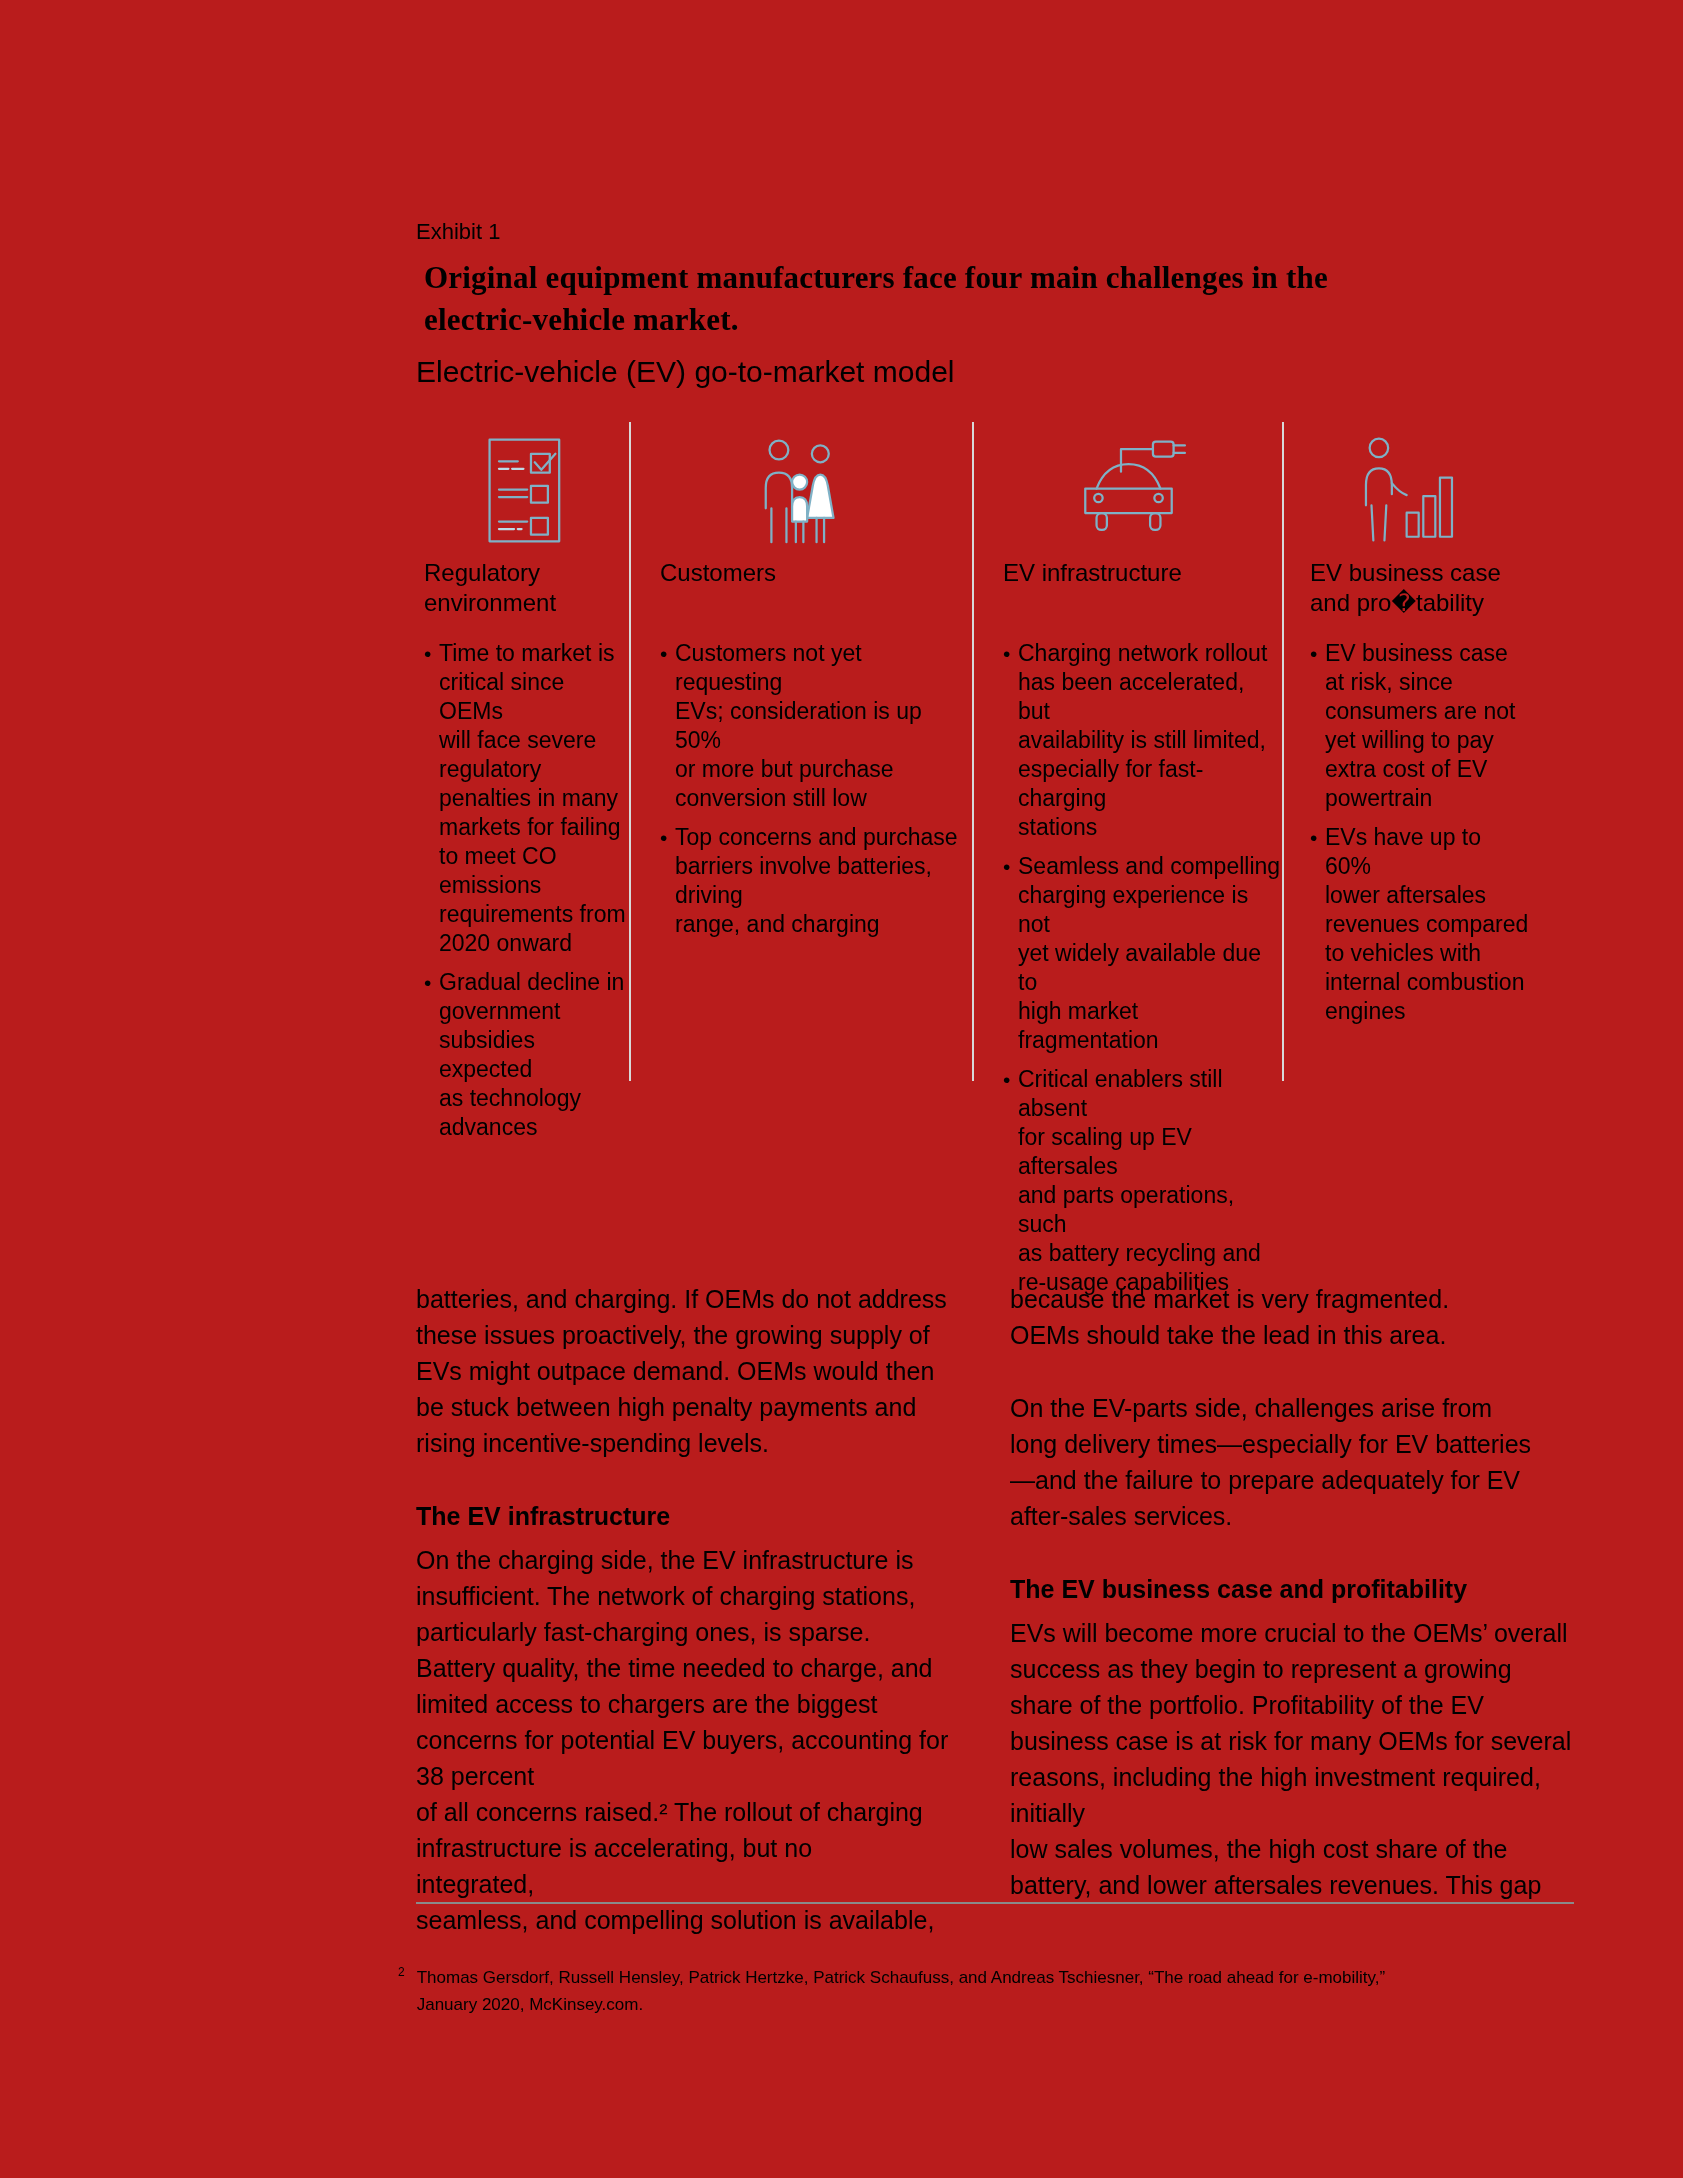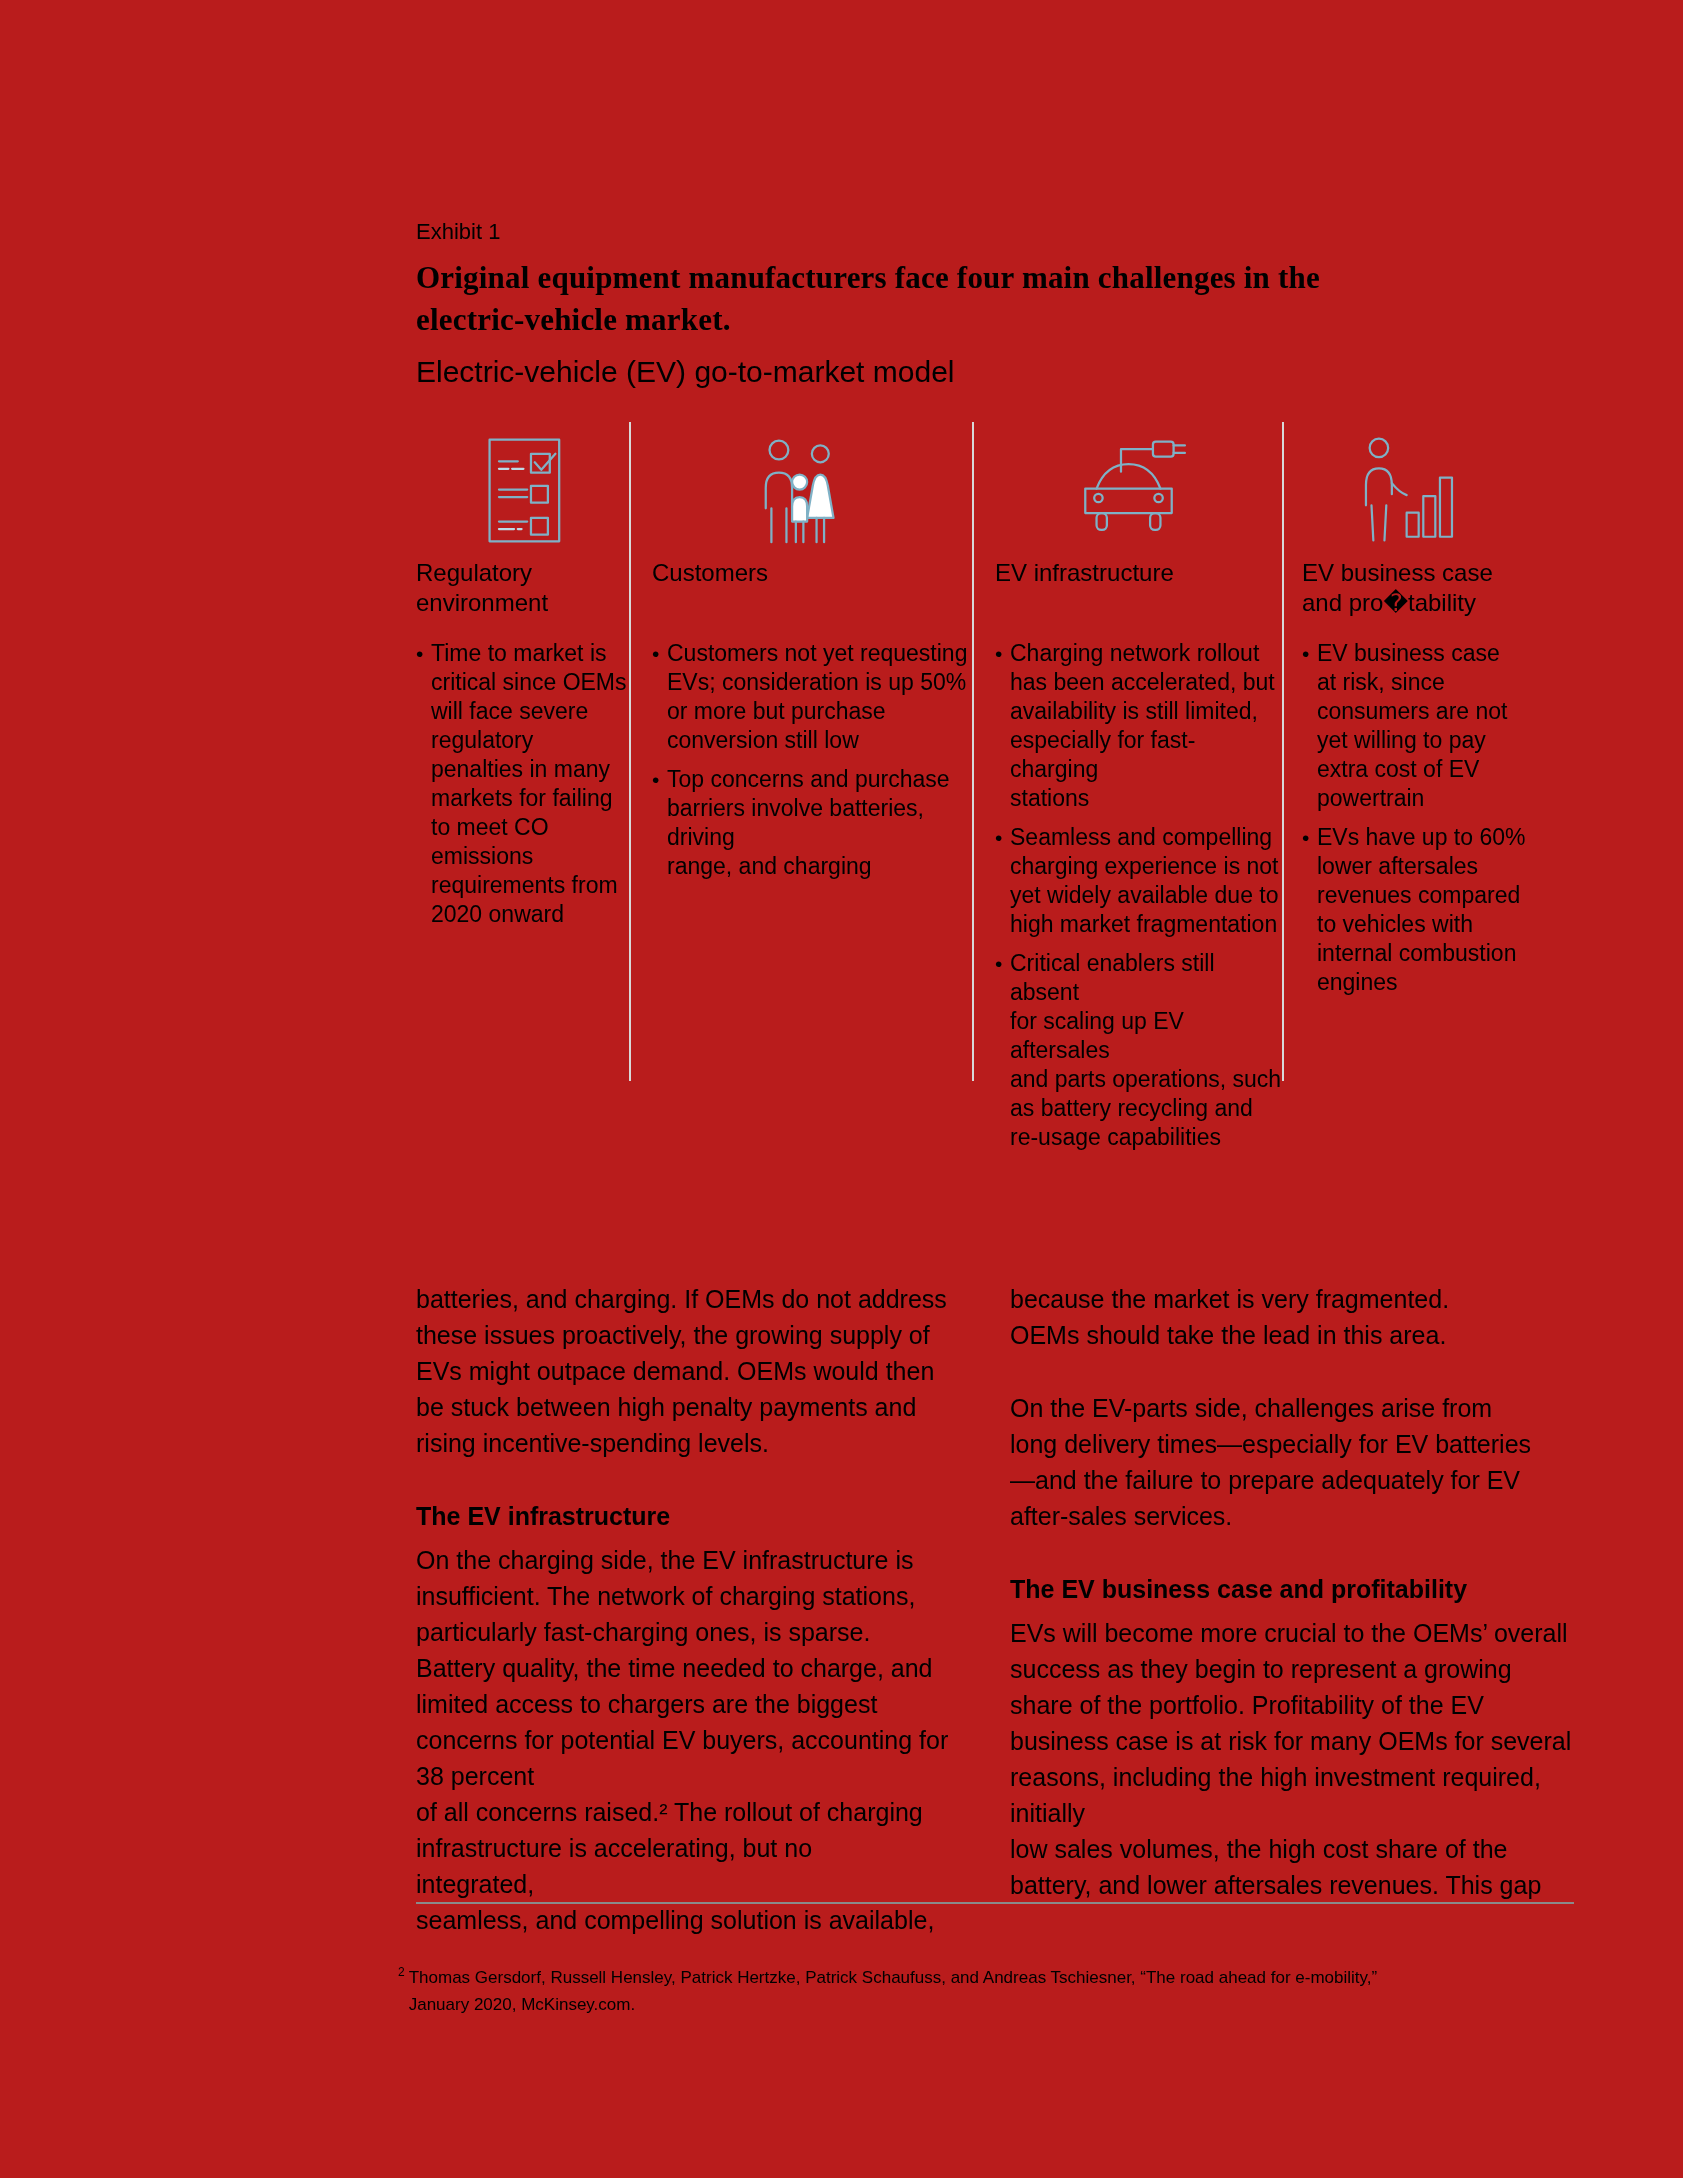--- a/index.html
+++ b/index.html
@@ -8,21 +8,21 @@
     --divider:#d8d8d8;
     --rule:#8a8a8a;
     --text:#000000;
   }
   html,body{margin:0;padding:0;background:#ffffff;}
   .page{
     position:relative;width:1683px;height:2178px;background:#b91c1c;
     font-family:"Liberation Sans","DejaVu Sans",sans-serif;color:var(--text);
     overflow:hidden;
   }
-  .prelines{white-space:pre-line;}
+  .prelines{white-space:pre-line;margin-left:8px;}
   .exhibit-label{position:absolute;top:218px;left:416px;font-size:22px;line-height:28px;}
   .exhibit-title{
     position:absolute;top:257px;left:416px;width:1000px;
     font-family:"Liberation Serif","DejaVu Serif",serif;font-weight:bold;
     font-size:31px;line-height:42px;letter-spacing:0.2px;
   }
   .exhibit-subtitle{position:absolute;top:356px;left:416px;font-size:30px;line-height:32px;}
   .exhibit-grid{
     position:absolute;top:422px;left:416px;width:1158px;height:659px;
     display:flex;box-sizing:border-box;
@@ -88,20 +88,25 @@
       <div class="bullet prelines">Time to market is
 critical since OEMs
 will face severe
 regulatory
 penalties in many
 markets for failing
 to meet CO
 emissions
 requirements from
 2020 onward</div>
+      <div class="bullet prelines">Gradual decline in
+government
+subsidies expected
+as technology
+advances</div>
     </div>
 
     <div class="ex-col ex-col2 divided">
       <div class="icon-box">
         <svg class="icon-svg" width="115" height="111" viewBox="0 0 120 118">
           <circle class="ic" cx="36" cy="16" r="10"></circle>
           <path class="ic" d="M22 78 V56 q0 -16 14 -16 q14 0 14 16 v22"></path>
           <path class="ic" d="M28 78 v36 M44 78 v36"></path>
           <circle class="ic" cx="80" cy="20" r="9"></circle>
           <path class="ic-fill" d="M66 88 l6 -34 q2 -12 8 -12 q6 0 8 12 l6 34 z"></path>

